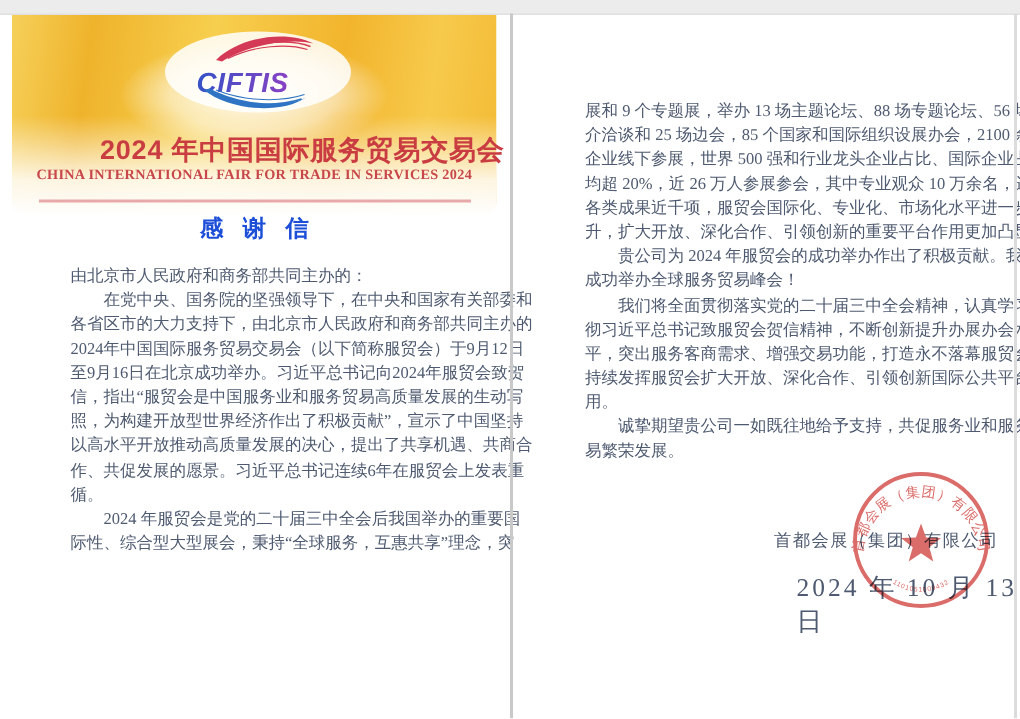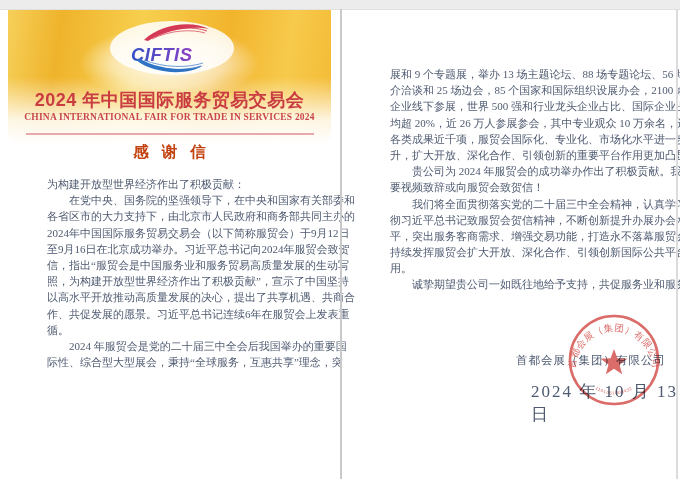--- a/index.html
+++ b/index.html
@@ -17,30 +17,30 @@
     background:
       radial-gradient(ellipse 125px 52px at 50% 40%, rgba(255,255,255,0.95) 0%, rgba(255,255,255,0.55) 45%, rgba(255,255,255,0) 72%),
       linear-gradient(180deg, rgba(255,255,255,0) 50%, rgba(255,255,255,0.85) 82%, #ffffff 100%),
       linear-gradient(98deg,#f6d05a 0%,#efb32b 16%,#f7cf4e 40%,#f2b42c 66%,#f7ca4c 84%,#f3ba33 100%);
     border-radius:0 0 10px 10px;
   }
   .logo-wrap{position:absolute;left:108px;top:19px;width:128px;height:58px;}
   .brand-title{
     position:absolute;left:8px;top:89px;width:323px;text-align:center;
     font-family:"Liberation Sans","DejaVu Sans",sans-serif;
-    font-weight:700;font-size:18px;line-height:22px;letter-spacing:0.5px;color:#c93c41;
+    font-weight:700;font-size:18px;line-height:22px;letter-spacing:0.5px;color:#c93c41;padding-left:32px;
   }
   .brand-subtitle{
     position:absolute;left:8px;top:112px;width:323px;text-align:center;
     font-weight:700;font-size:9.5px;letter-spacing:0.2px;color:#c8474b;
   }
   .header-rule{position:absolute;left:26px;top:133px;width:288px;height:1.5px;background:#e7a9a9;}
   .letter-heading{
     position:absolute;left:8px;top:142px;width:323px;text-align:center;
-    font-size:15.5px;font-weight:700;color:#c2410c;letter-spacing:13px;text-indent:13px;
+    font-size:15.5px;font-weight:700;color:#1d4ed8;letter-spacing:13px;text-indent:13px;
   }
 
   
   .body-block{position:absolute;color:#4e5a70;font-size:11px;}
   .body-left{left:47px;top:176px;width:276px;}
   .body-right{left:390px;top:66px;width:268px;}
   .pl{height:16.2px;line-height:16.2px;text-align:justify;text-align-last:justify;white-space:nowrap;}
   .pl.end{text-align:left;text-align-last:left;}
 
   
@@ -80,21 +80,21 @@
         </g>
       </svg>
     </div>
 
     <div class="brand-title">2024 年中国国际服务贸易交易会</div>
     <div class="brand-subtitle">CHINA INTERNATIONAL FAIR FOR TRADE IN SERVICES 2024</div>
     <div class="header-rule"></div>
     <div class="letter-heading">感谢信</div>
 
     <div class="body-block body-left">
-      <div class="pl end">为构建开放型世界经济作出了积极贡献：</div>
+      <div class="pl end">由北京市人民政府和商务部共同主办的：</div>
       <div class="pl">　　在党中央、国务院的坚强领导下，在中央和国家有关部委和</div>
       <div class="pl">各省区市的大力支持下，由北京市人民政府和商务部共同主办的</div>
       <div class="pl">2024年中国国际服务贸易交易会（以下简称服贸会）于9月12日</div>
       <div class="pl">至9月16日在北京成功举办。习近平总书记向2024年服贸会致贺</div>
       <div class="pl">信，指出“服贸会是中国服务业和服务贸易高质量发展的生动写</div>
       <div class="pl">照，为构建开放型世界经济作出了积极贡献”，宣示了中国坚持</div>
       <div class="pl">以高水平开放推动高质量发展的决心，提出了共享机遇、共商合</div>
       <div class="pl">作、共促发展的愿景。习近平总书记连续6年在服贸会上发表重</div>
       <div class="pl end">循。</div>
       <div class="pl">　　2024 年服贸会是党的二十届三中全会后我国举办的重要国</div>
@@ -106,27 +106,28 @@
 
   <div>
     <div class="body-block body-right">
       <div class="pl">展和 9 个专题展，举办 13 场主题论坛、88 场专题论坛、56 场推</div>
       <div class="pl">介洽谈和 25 场边会，85 个国家和国际组织设展办会，2100 余家</div>
       <div class="pl">企业线下参展，世界 500 强和行业龙头企业占比、国际企业占比</div>
       <div class="pl">均超 20%，近 26 万人参展参会，其中专业观众 10 万余名，达成</div>
       <div class="pl">各类成果近千项，服贸会国际化、专业化、市场化水平进一步提</div>
       <div class="pl">升，扩大开放、深化合作、引领创新的重要平台作用更加凸显。</div>
       <div class="pl">　　贵公司为 2024 年服贸会的成功举办作出了积极贡献。我们</div>
-      <div class="pl end">要视频致辞或向服贸会致贺信！</div>
+      <div class="pl end">成功举办全球服务贸易峰会！</div>
       <div class="pl">　　我们将全面贯彻落实党的二十届三中全会精神，认真学习贯</div>
       <div class="pl">彻习近平总书记致服贸会贺信精神，不断创新提升办展办会水</div>
       <div class="pl">平，突出服务客商需求、增强交易功能，打造永不落幕服贸会，</div>
       <div class="pl">持续发挥服贸会扩大开放、深化合作、引领创新国际公共平台作</div>
       <div class="pl end">用。</div>
       <div class="pl">　　诚挚期望贵公司一如既往地给予支持，共促服务业和服务贸</div>
+      <div class="pl end">易繁荣发展。</div>
     </div>
 
     <div class="sig-company">首都会展（集团）有限公司</div>
     <div class="sig-date">2024 年 10 月 13 日</div>
 
     <div class="seal">
       <svg width="96" height="96" viewBox="0 0 96 96">
         <circle cx="48" cy="48" r="44" fill="none" stroke="#d4524e" stroke-width="2.6"></circle>
         <defs>
           <path id="sealTopArc" d="M 9,58 A 39,39 0 1 1 87,58" fill="none"></path>

